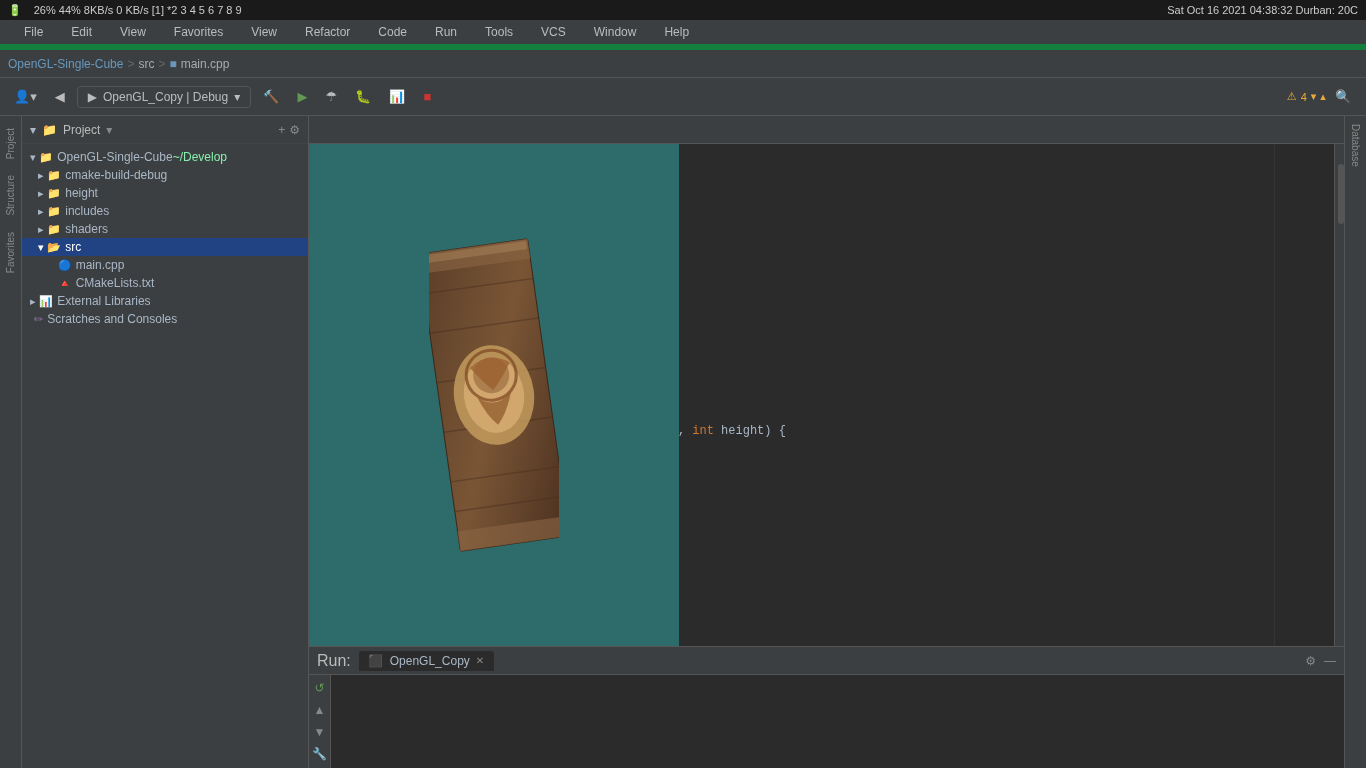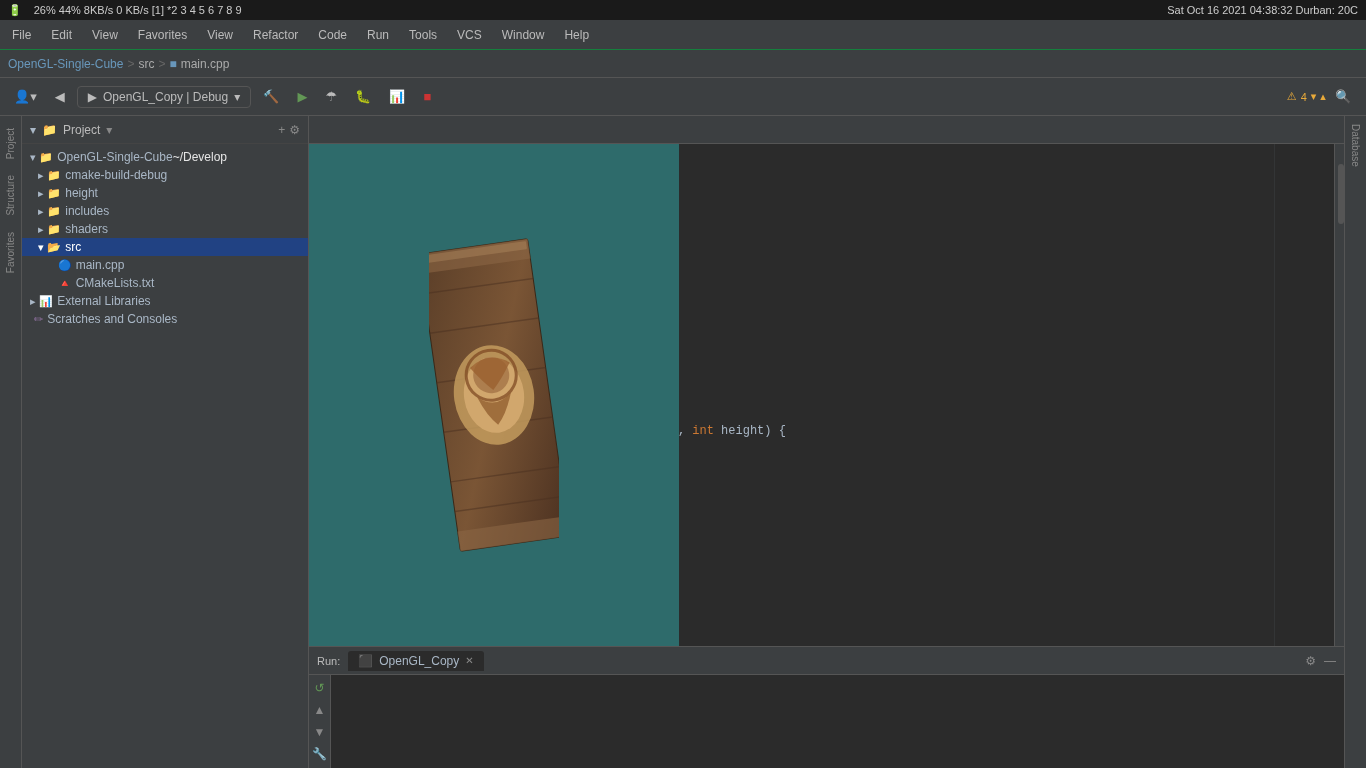--- a/index.html
+++ b/index.html
@@ -26,23 +26,23 @@
     }
     .sys-left { display: flex; gap: 12px; align-items: center; }
     .sys-right { display: flex; gap: 8px; align-items: center; }
 
     
     #menu-bar {
       background: #3c3f41;
       display: flex;
       align-items: center;
       height: 30px;
-      padding: 0 4px;
-      gap: 4px;
-      border-bottom: 1px solid #15803d;
+      padding: 0 16px;
+      gap: 12px;
+      border-bottom: 6px solid #15803d;
     }
     .menu-item {
       padding: 4px 8px;
       cursor: pointer;
       border-radius: 3px;
       color: #bbb;
       font-size: 12px;
     }
 
     
@@ -274,21 +274,21 @@
 
     #run-header {
       background: #3c3f41;
       display: flex;
       align-items: center;
       height: 28px;
       padding: 0 8px;
       gap: 8px;
       border-bottom: 1px solid #555;
     }
-    .run-label { color: #bbb; font-size: 11px; }
+    .run-label { color: #bbb; font-size: 16px; }
     .run-tab-name { background: #2b2b2b; padding: 3px 10px; border-radius: 3px 3px 0 0; display: flex; align-items: center; gap: 6px; }
     .run-tab-close { color: #888; cursor: pointer; font-size: 10px; }
 
     #run-content {
       flex: 1;
       background: #2b2b2b;
       display: flex;
       overflow: hidden;
     }
 
@@ -434,21 +434,21 @@
         <span>+</span>
         <span>⚙</span>
       </div>
     </div>
     <div id="file-tree">
 
       <div class="tree-item">
         <span class="tree-icon">▾</span>
         <span class="tree-icon folder-icon">📁</span>
         <span>OpenGL-Single-Cube</span>
-        <span style="color:#e5e5e5;"> ~/Develop</span>
+        <span style="color:#86efac;"> ~/Develop</span>
       </div>
 
       <div class="tree-item tree-indent-1">
         <span class="tree-icon">▸</span>
         <span class="tree-icon folder-icon">📁</span>
         <span>cmake-build-debug</span>
       </div>
 
       <div class="tree-item tree-indent-1">
         <span class="tree-icon">▸</span>

